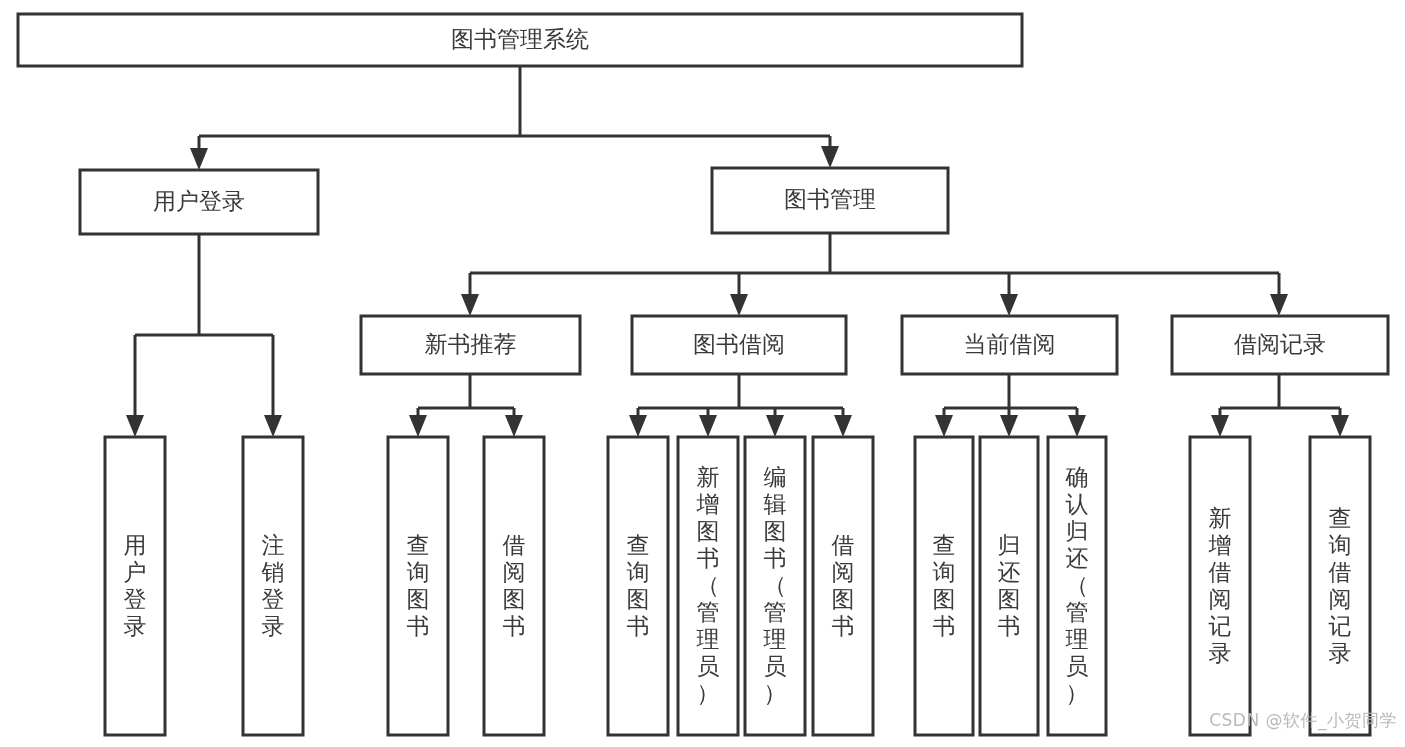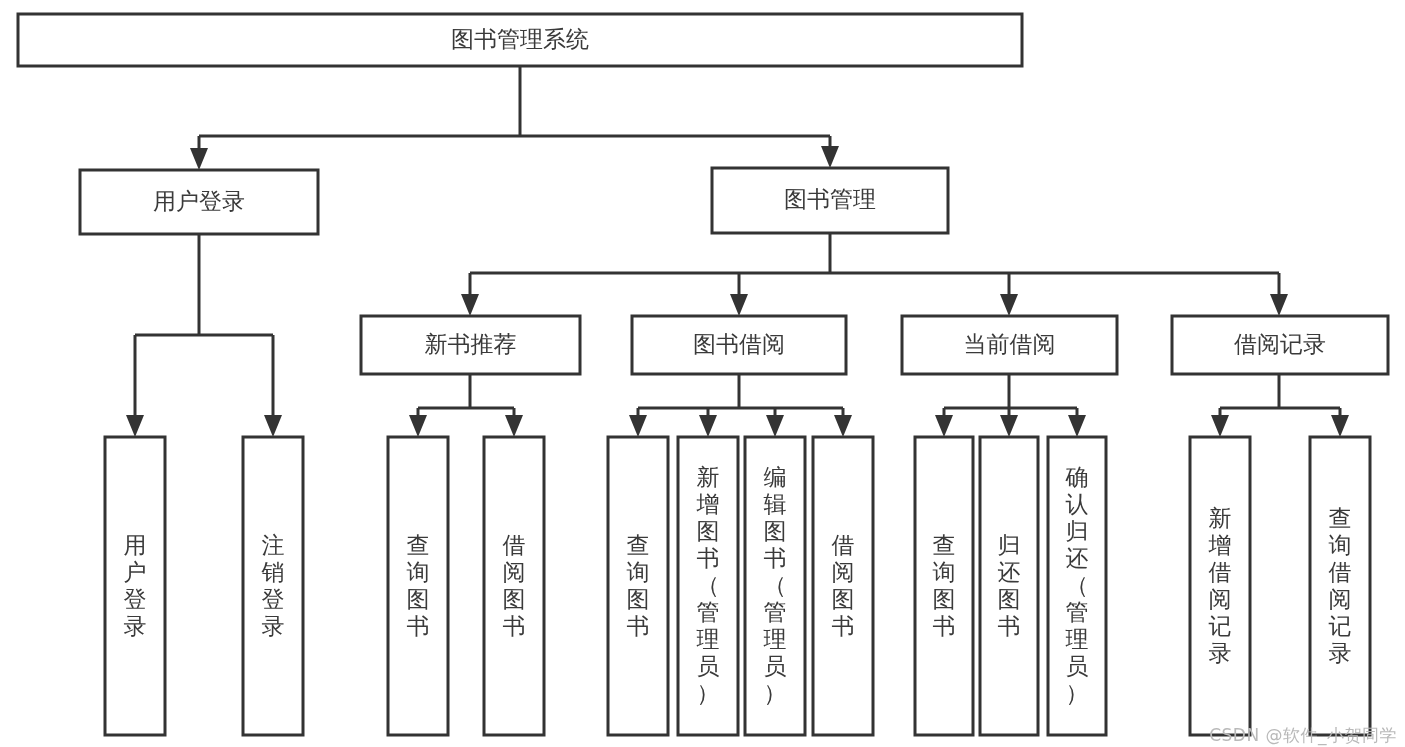--- a/index.html
+++ b/index.html
@@ -43,21 +43,21 @@
   }
   .label-h {
     font-size: 23px;
   }
   .label-v {
     font-size: 23px;
   }
   .watermark {
     position: absolute;
     right: 8px;
-    bottom: 0;
+    bottom: 15px;
     font-size: 17px;
     color: #b9b9b9;
     font-family: "DejaVu Sans", "Liberation Sans", sans-serif;
     letter-spacing: 0.5px;
     white-space: nowrap;
     pointer-events: none;
   }
 </style>
 </head>
 <body>

